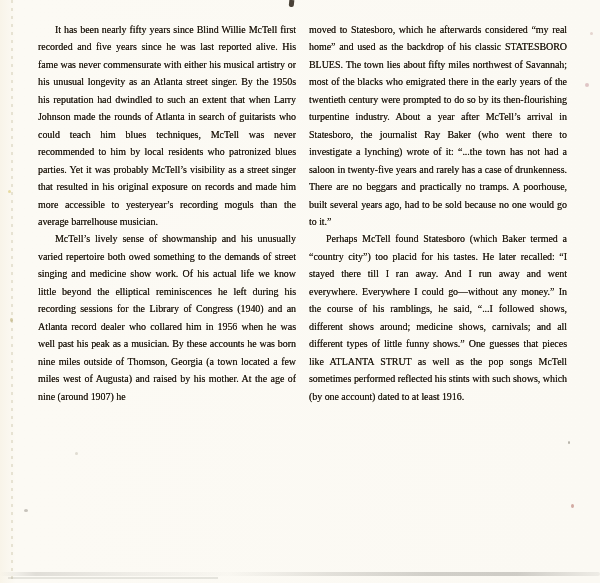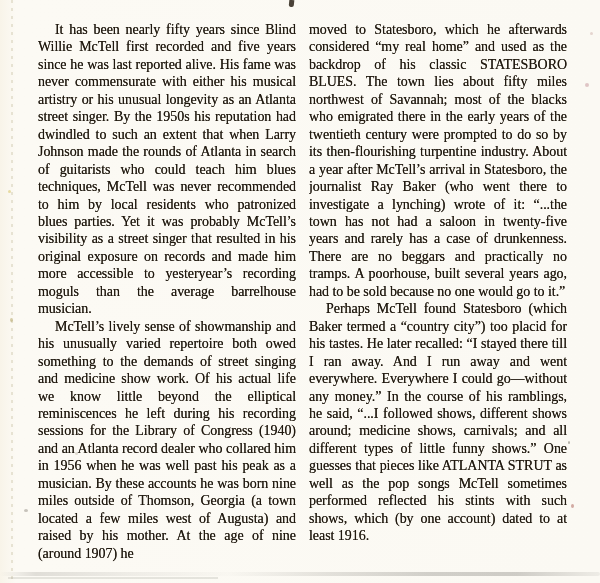--- a/index.html
+++ b/index.html
@@ -35,21 +35,21 @@
     top: 21px;
     display: flex;
     left: 38px;
     right: 28px;
     gap: 13px;
   }
   .column {
     width: 258px;
     height: 548px;
     overflow: hidden;
-    font-size: 14px;
+    font-size: 10px;
     line-height: 17.45px;
     text-align: justify;
     letter-spacing: -0.05px;
     text-shadow: 0 0 0.5px rgba(33, 26, 16, 0.85);
     hyphens: none;
   }
   .para {
     margin: 0;
   }
   .para.indent {

